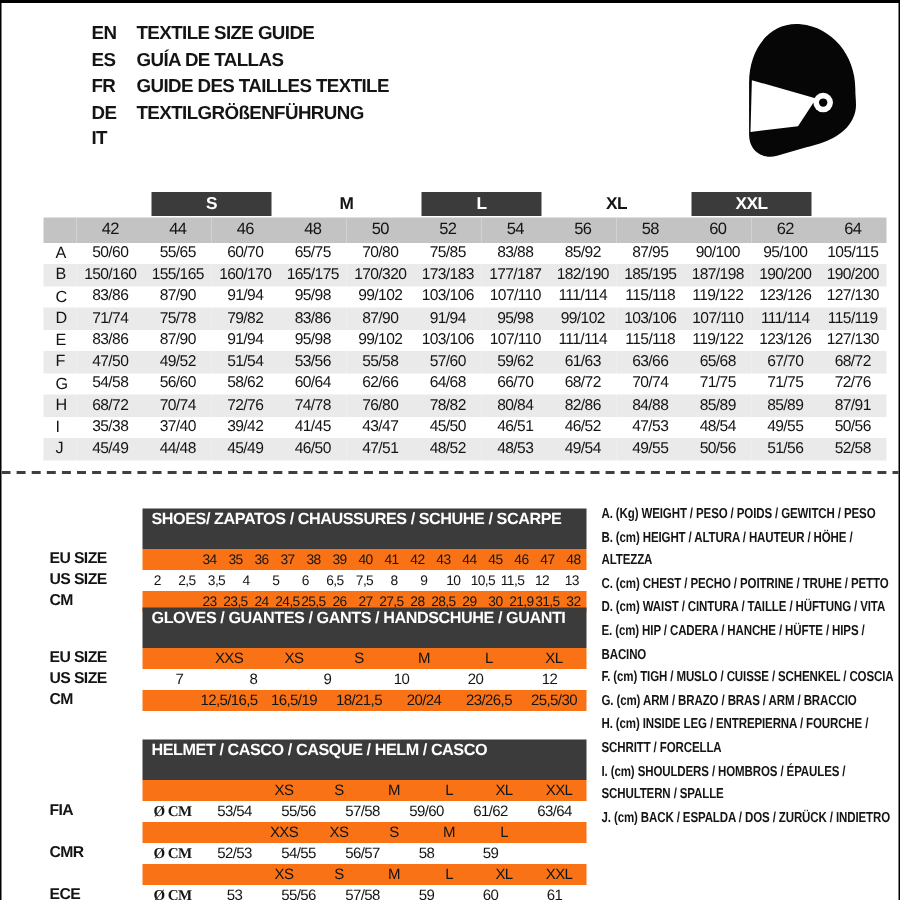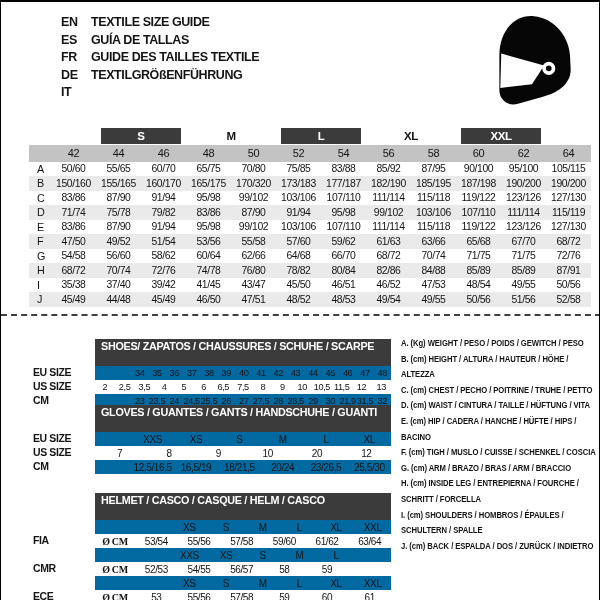--- a/index.html
+++ b/index.html
@@ -25,21 +25,21 @@
   td.letter{text-align:left;padding-left:8px;font-size:10.8px;}
   tr.alt{background:#eaeaea;}
   
   .divider{position:absolute;left:0;top:312px;width:600px;height:0;border-top:2px dashed #3f3f3f;}
   
   .lt{position:absolute;left:32px;width:358px;}
   .lt-bar{margin-left:62px;background:#3b3b3b;color:#fff;font-weight:700;font-size:10.8px;line-height:14px;height:27px;padding-left:6px;letter-spacing:-0.3px;white-space:nowrap;}
   .lt-row{display:flex;height:14px;align-items:flex-start;}
   .lt-label{width:62px;flex:none;font-weight:700;font-size:10.5px;letter-spacing:-0.4px;}
   .lt-cells{flex:1;display:flex;height:100%;align-items:center;}
-  .lt-cells.bg{background:#0369a1;padding-left:36px;}
+  .lt-cells.bg{background:#f97316;padding-left:36px;}
   .lt-cells span{flex:1;text-align:center;font-size:10px;letter-spacing:-0.4px;white-space:nowrap;}
   .lt-cells.tight span{font-size:9.2px;}
   .helm .lt-cells span:first-child{flex:0 0 40px;font-weight:700;font-family:Liberation Serif, serif;}
   #shoes{top:337px;} #gloves{top:403px;} #helmet-table{top:475px;margin-top:16px;}
   
   .legend{position:absolute;left:400px;top:333px;width:250px;transform:scaleX(0.8);transform-origin:left top;}
   .legend-item{font-weight:700;font-size:9.6px;line-height:15.6px;letter-spacing:-0.1px;white-space:pre-line;}
 </style>
 </head>
 <body>

